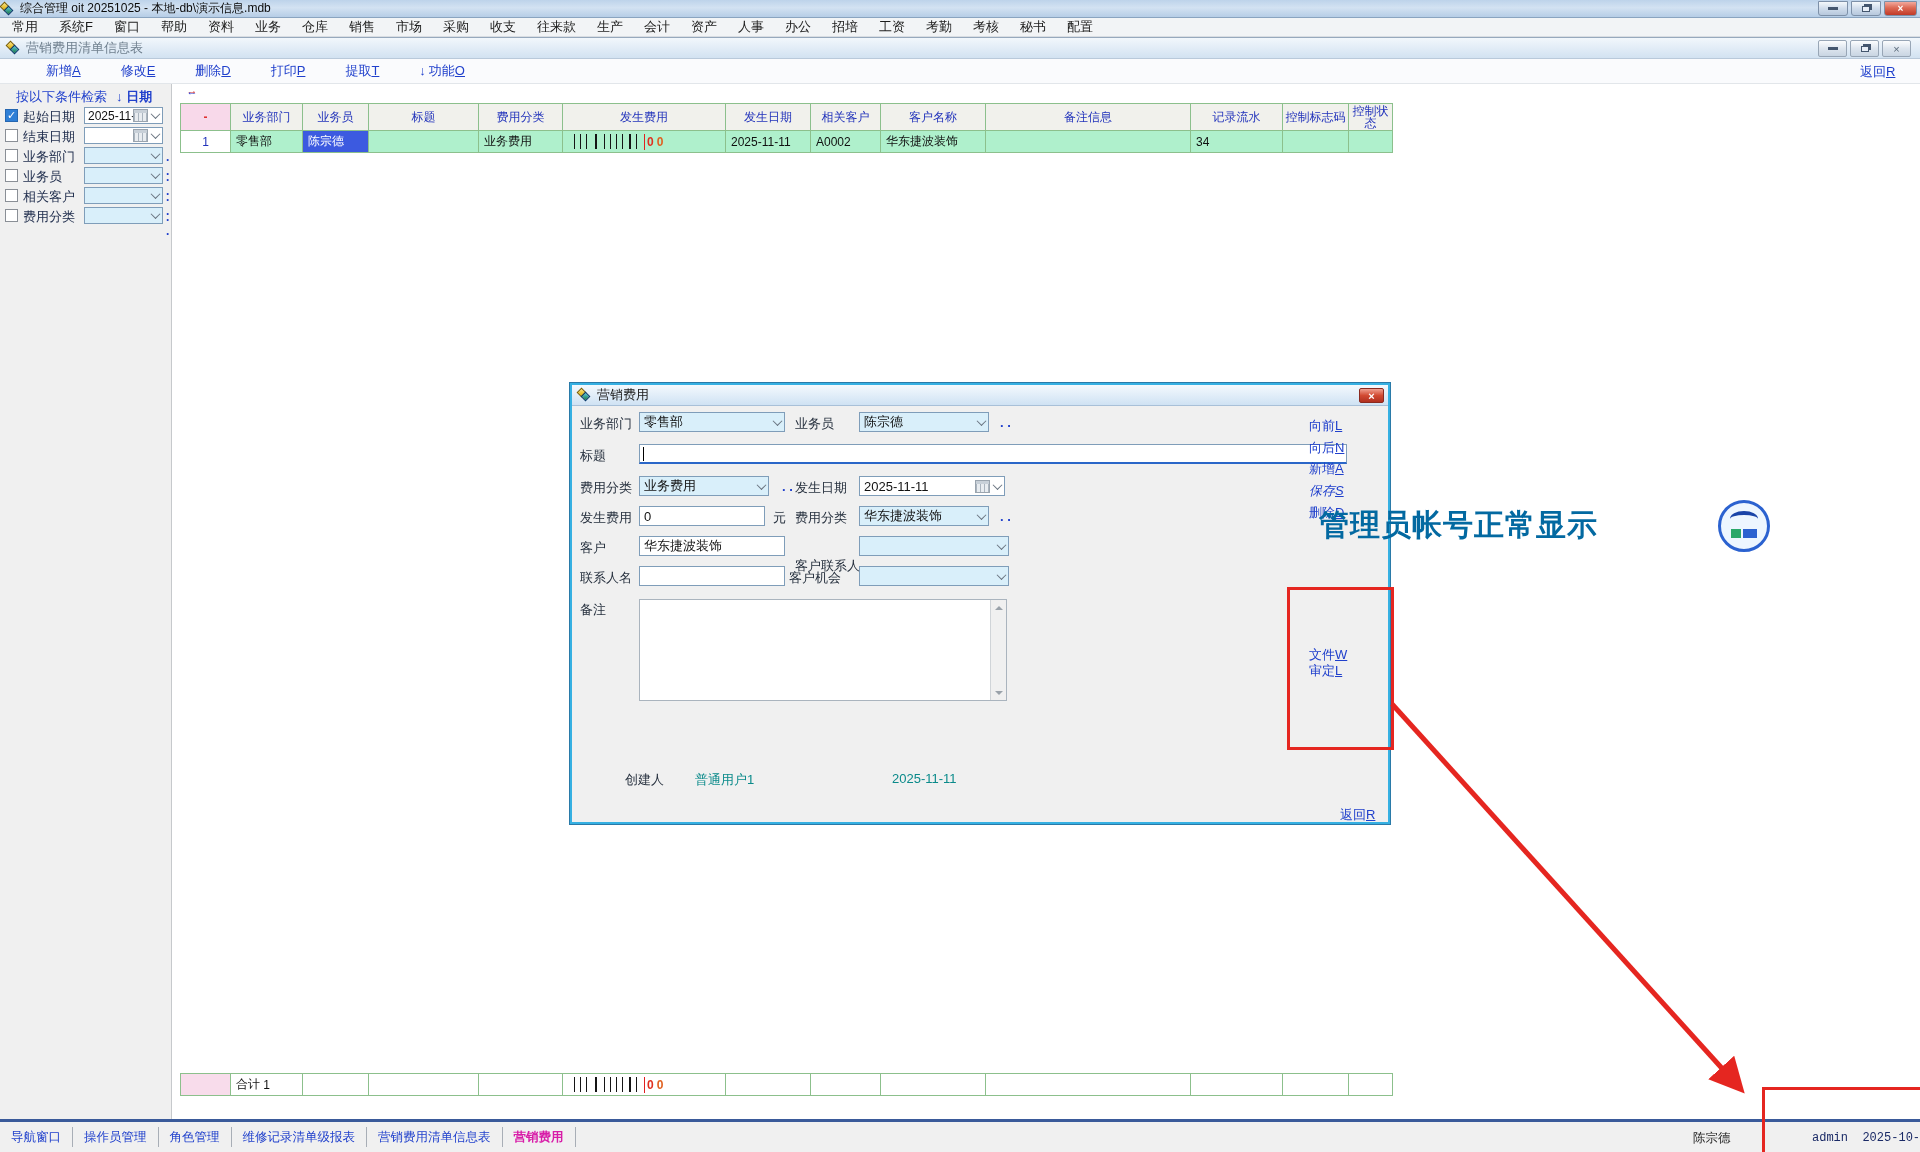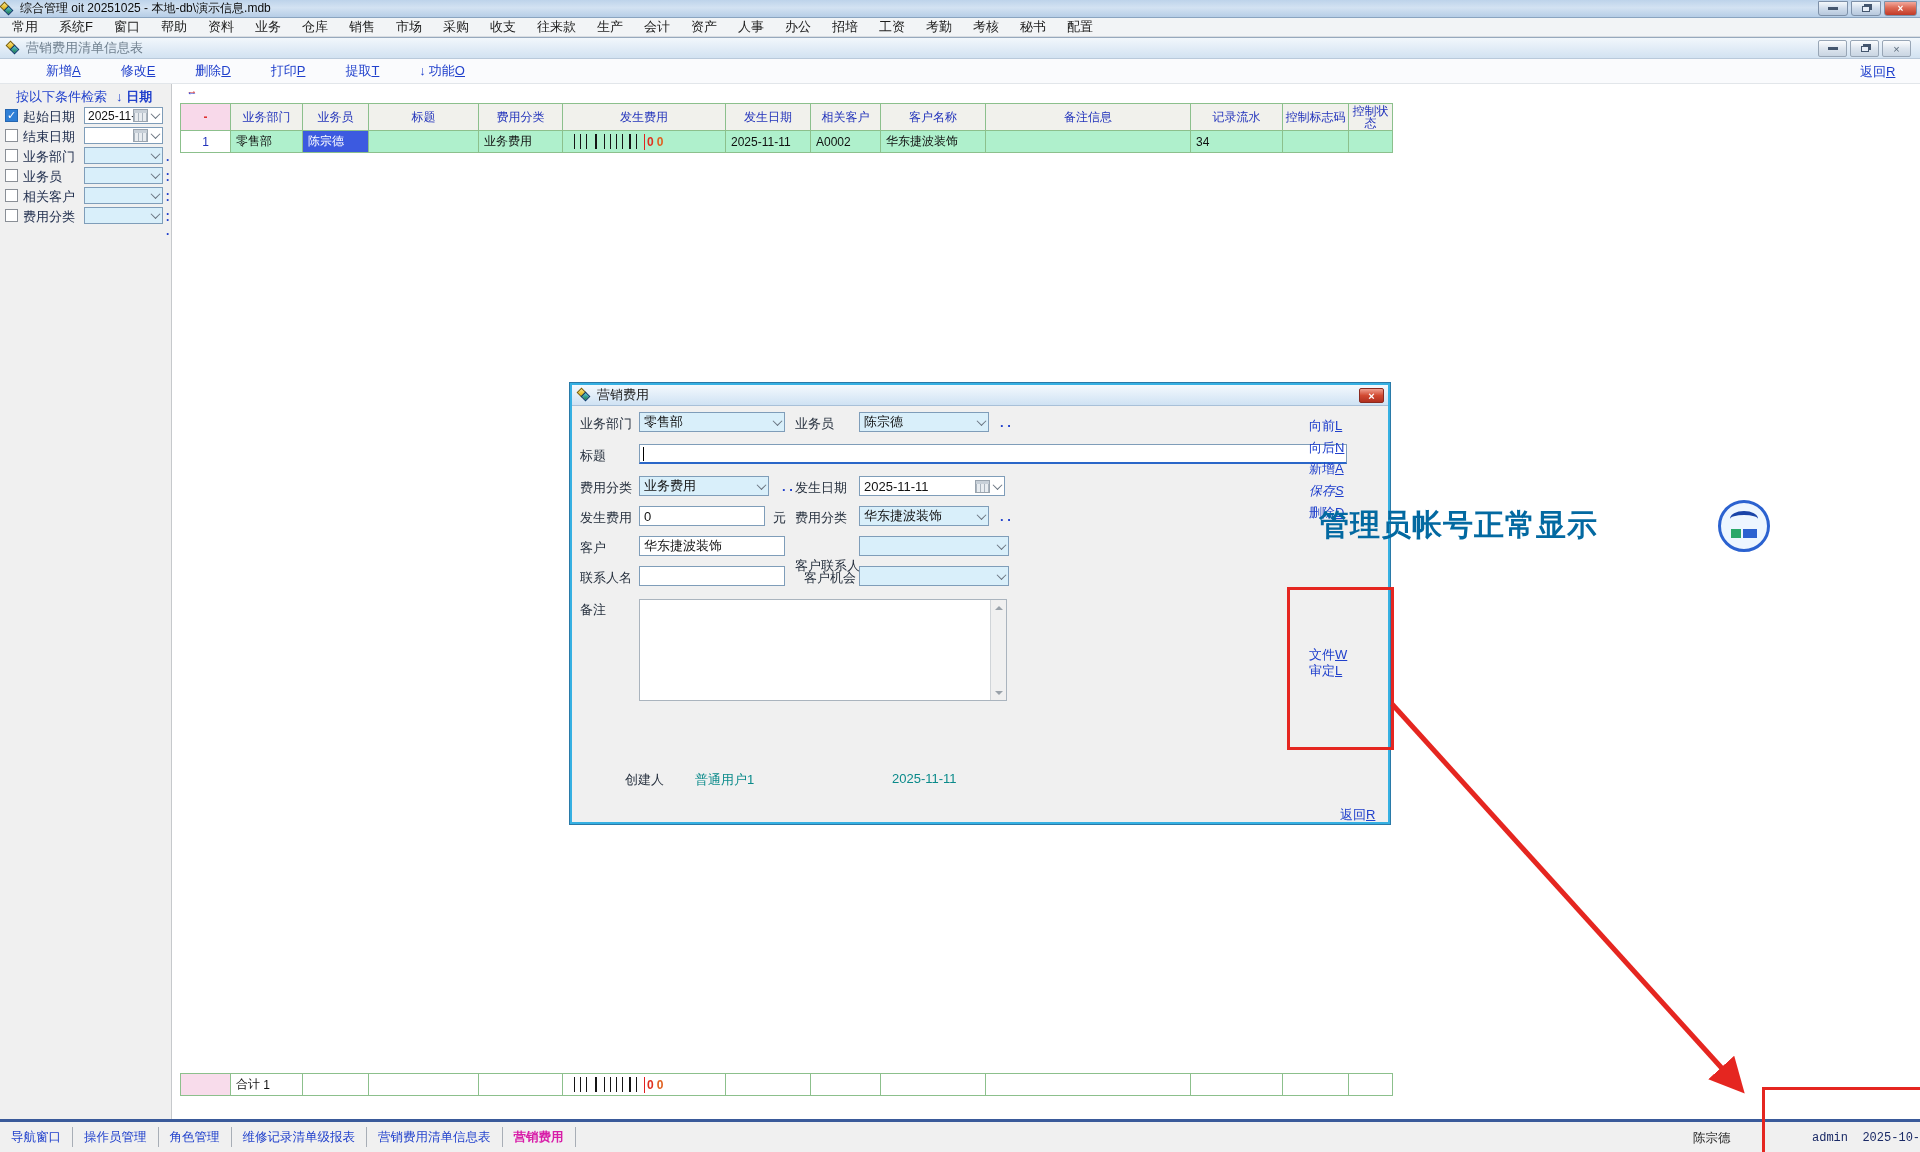--- a/index.html
+++ b/index.html
@@ -446,21 +446,21 @@
     <span class="dlabel" style="left:223px;top:172px;text-align:center;">客户联系人</span>
     <span class="dctl combo" style="left:287px;top:151px;width:150px;">
       <span class="val"></span>
         <span class="chev"></span>
     </span>
 
     <span class="dlabel" style="left:8px;top:184px;">联系人名</span>
     <span class="dctl" style="left:67px;top:181px;width:146px;">
       <span class="val"></span>
     </span>
-    <span class="dlabel" style="left:232px;top:184px;">客户机会</span>
+    <span class="dlabel" style="left:217px;top:184px;">客户机会</span>
     <span class="dctl combo" style="left:287px;top:181px;width:150px;">
       <span class="val"></span>
         <span class="chev"></span>
     </span>
 
     <span class="dlabel" style="left:8px;top:216px;font-family:Liberation Mono, monospace;">备注</span>
     <div class="memo" style="left:67px;top:214px;width:368px;height:102px;">
       <span></span>
       <span class="sbar">
         <span class="sarrow up" style="top:0;"></span>

